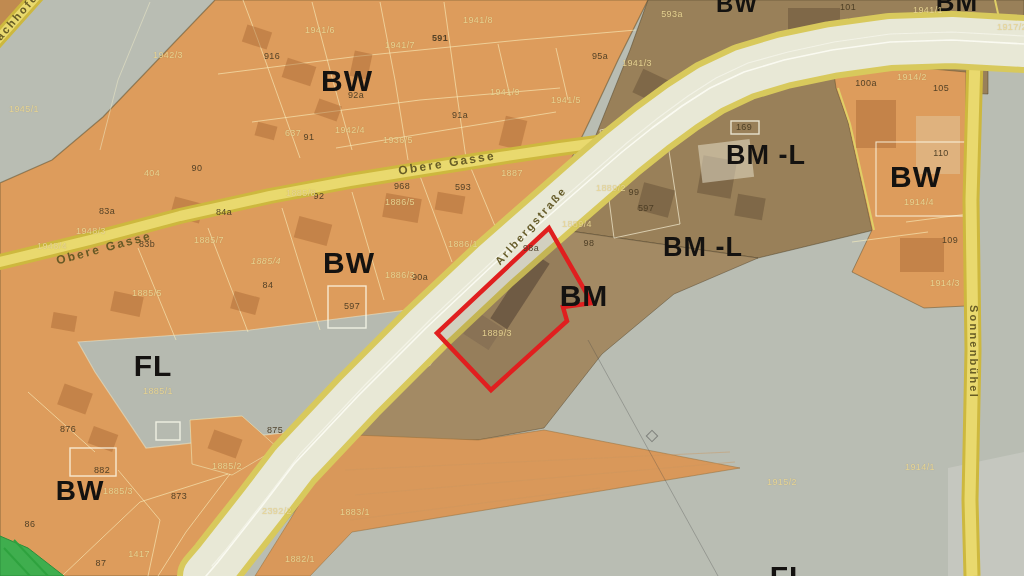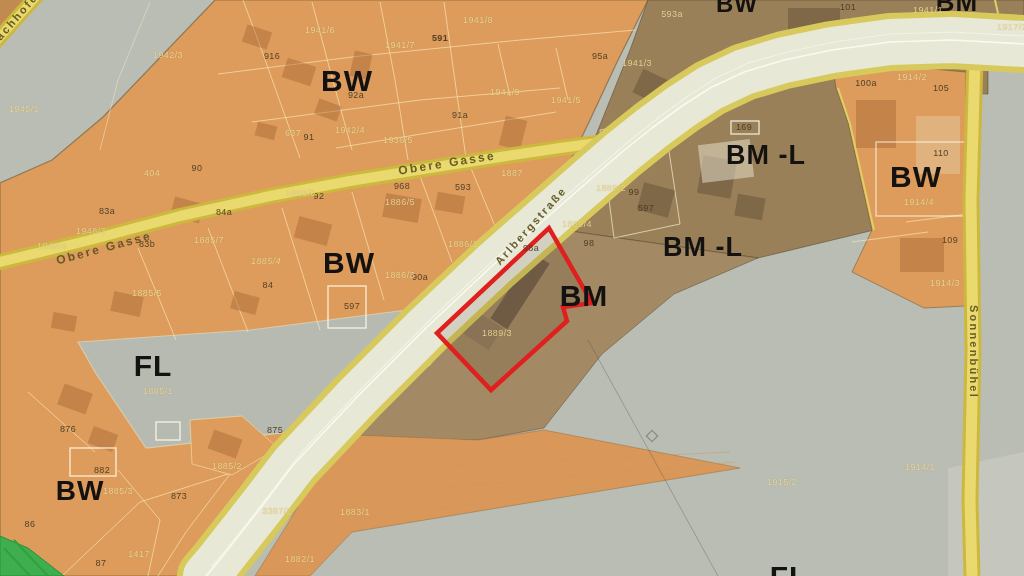--- a/index.html
+++ b/index.html
@@ -236,21 +236,21 @@
       <div class="pn faint" style="left: 611px; top: 188px; transform: translate(-50%, -50%);">1889/2</div>
       <div class="pn faint" style="left: 497px; top: 333px; transform: translate(-50%, -50%);">1889/3</div>
       <div class="pn faint" style="left: 928px; top: 10px; transform: translate(-50%, -50%);">1941/1</div>
       <div class="pn faint" style="left: 1012px; top: 27px; transform: translate(-50%, -50%);">1917/2</div>
       <div class="pn faint" style="left: 912px; top: 77px; transform: translate(-50%, -50%);">1914/2</div>
       <div class="pn faint" style="left: 919px; top: 202px; transform: translate(-50%, -50%);">1914/4</div>
       <div class="pn faint" style="left: 945px; top: 283px; transform: translate(-50%, -50%);">1914/3</div>
       <div class="pn faint" style="left: 158px; top: 391px; transform: translate(-50%, -50%);">1885/1</div>
       <div class="pn faint" style="left: 227px; top: 466px; transform: translate(-50%, -50%);">1885/2</div>
       <div class="pn faint" style="left: 118px; top: 491px; transform: translate(-50%, -50%);">1885/3</div>
-      <div class="pn faint" style="left: 277px; top: 511px; transform: translate(-50%, -50%);">3387/2</div>
+      <div class="pn faint" style="left: 277px; top: 511px; transform: translate(-50%, -50%);">2392/2</div>
       <div class="pn faint" style="left: 317px; top: 512px; transform: translate(-50%, -50%); margin-left: 38px;">1883/1</div>
       <div class="pn faint" style="left: 300px; top: 559px; transform: translate(-50%, -50%);">1882/1</div>
       <div class="pn faint" style="left: 139px; top: 554px; transform: translate(-50%, -50%);">1417</div>
       <div class="pn faint" style="left: 782px; top: 482px; transform: translate(-50%, -50%);">1915/2</div>
       <div class="pn faint" style="left: 920px; top: 467px; transform: translate(-50%, -50%);">1914/1</div>
       <div class="st" style="left: 104px; top: 248px; font-size: 12px; transform: translate(-50%, -50%) rotate(-15deg);">Obere  Gasse</div>
       <div class="st" style="left: 447px; top: 163px; font-size: 12px; transform: translate(-50%, -50%) rotate(-9deg);">Obere  Gasse</div>
       <div class="st" style="left: 531px; top: 226px; font-size: 11px; transform: translate(-50%, -50%) rotate(-48deg);">Arlbergstraße</div>
       <div class="st" style="left: 973px; top: 352px; font-size: 11px; transform: translate(-50%, -50%) rotate(90deg);">Sonnenbühel</div>
       <div class="st" style="left: 17px; top: 17px; font-size: 11px; transform: translate(-50%, -50%) rotate(-49deg);">bachhofen</div>

